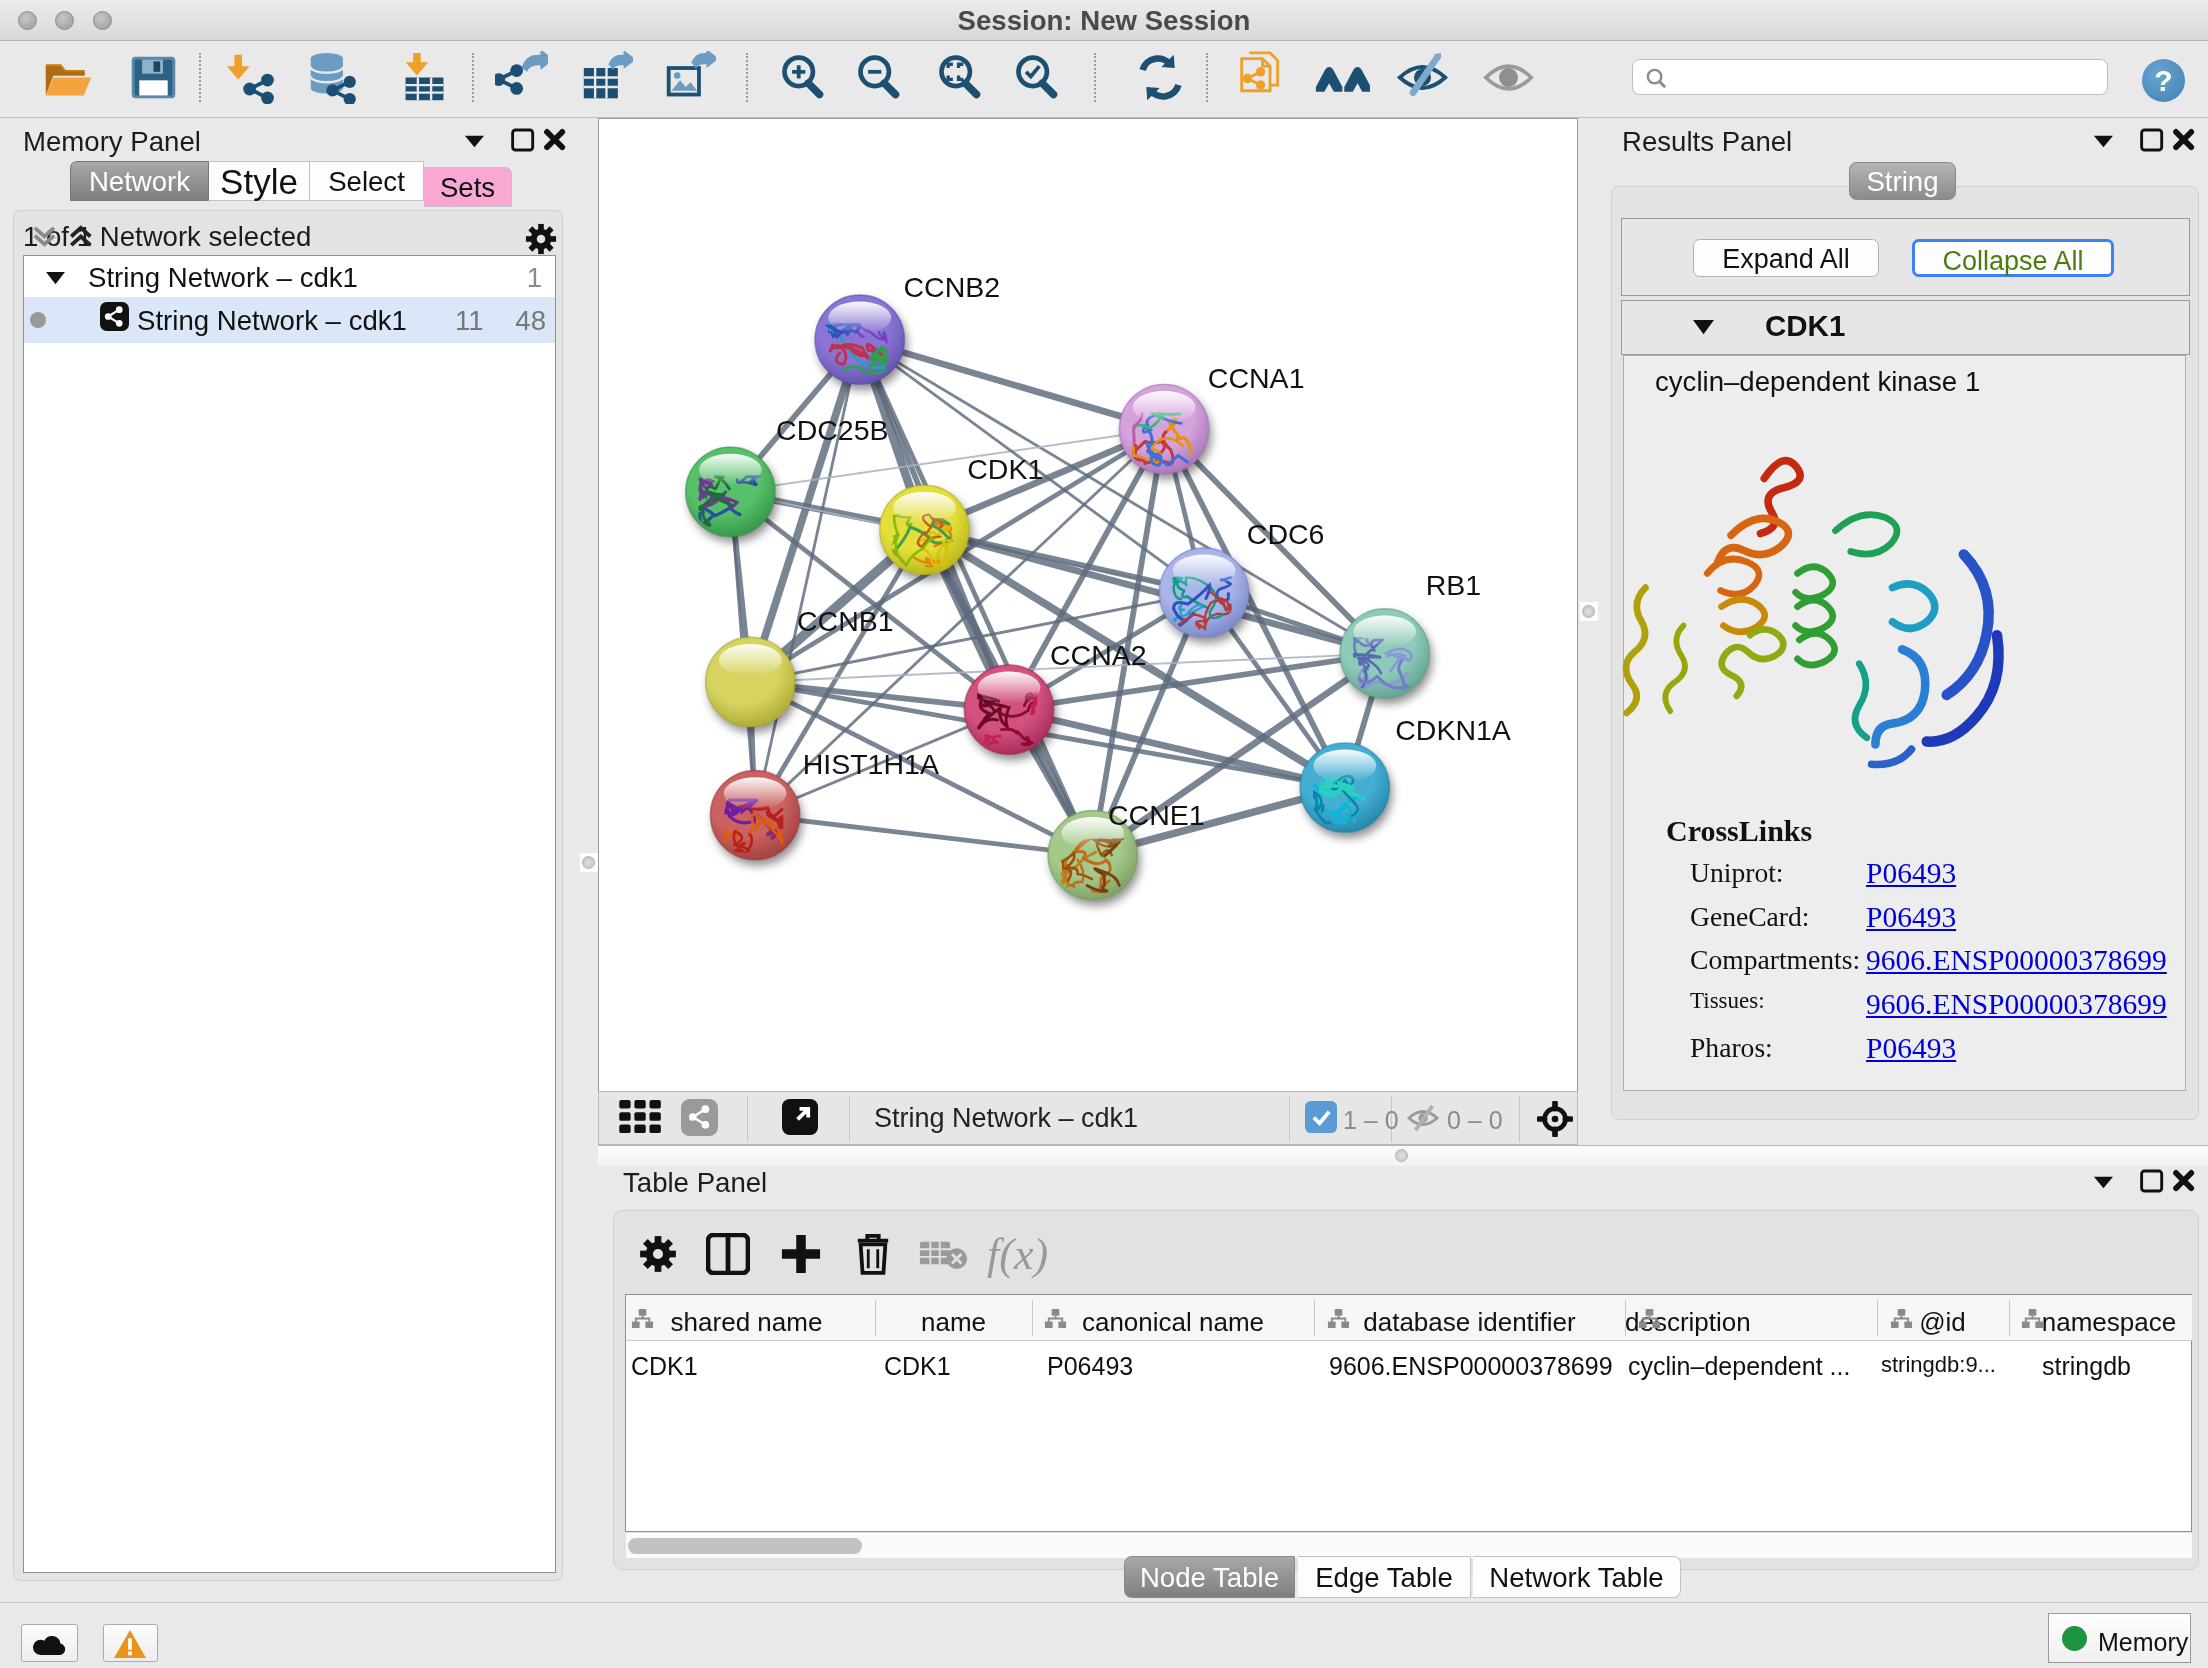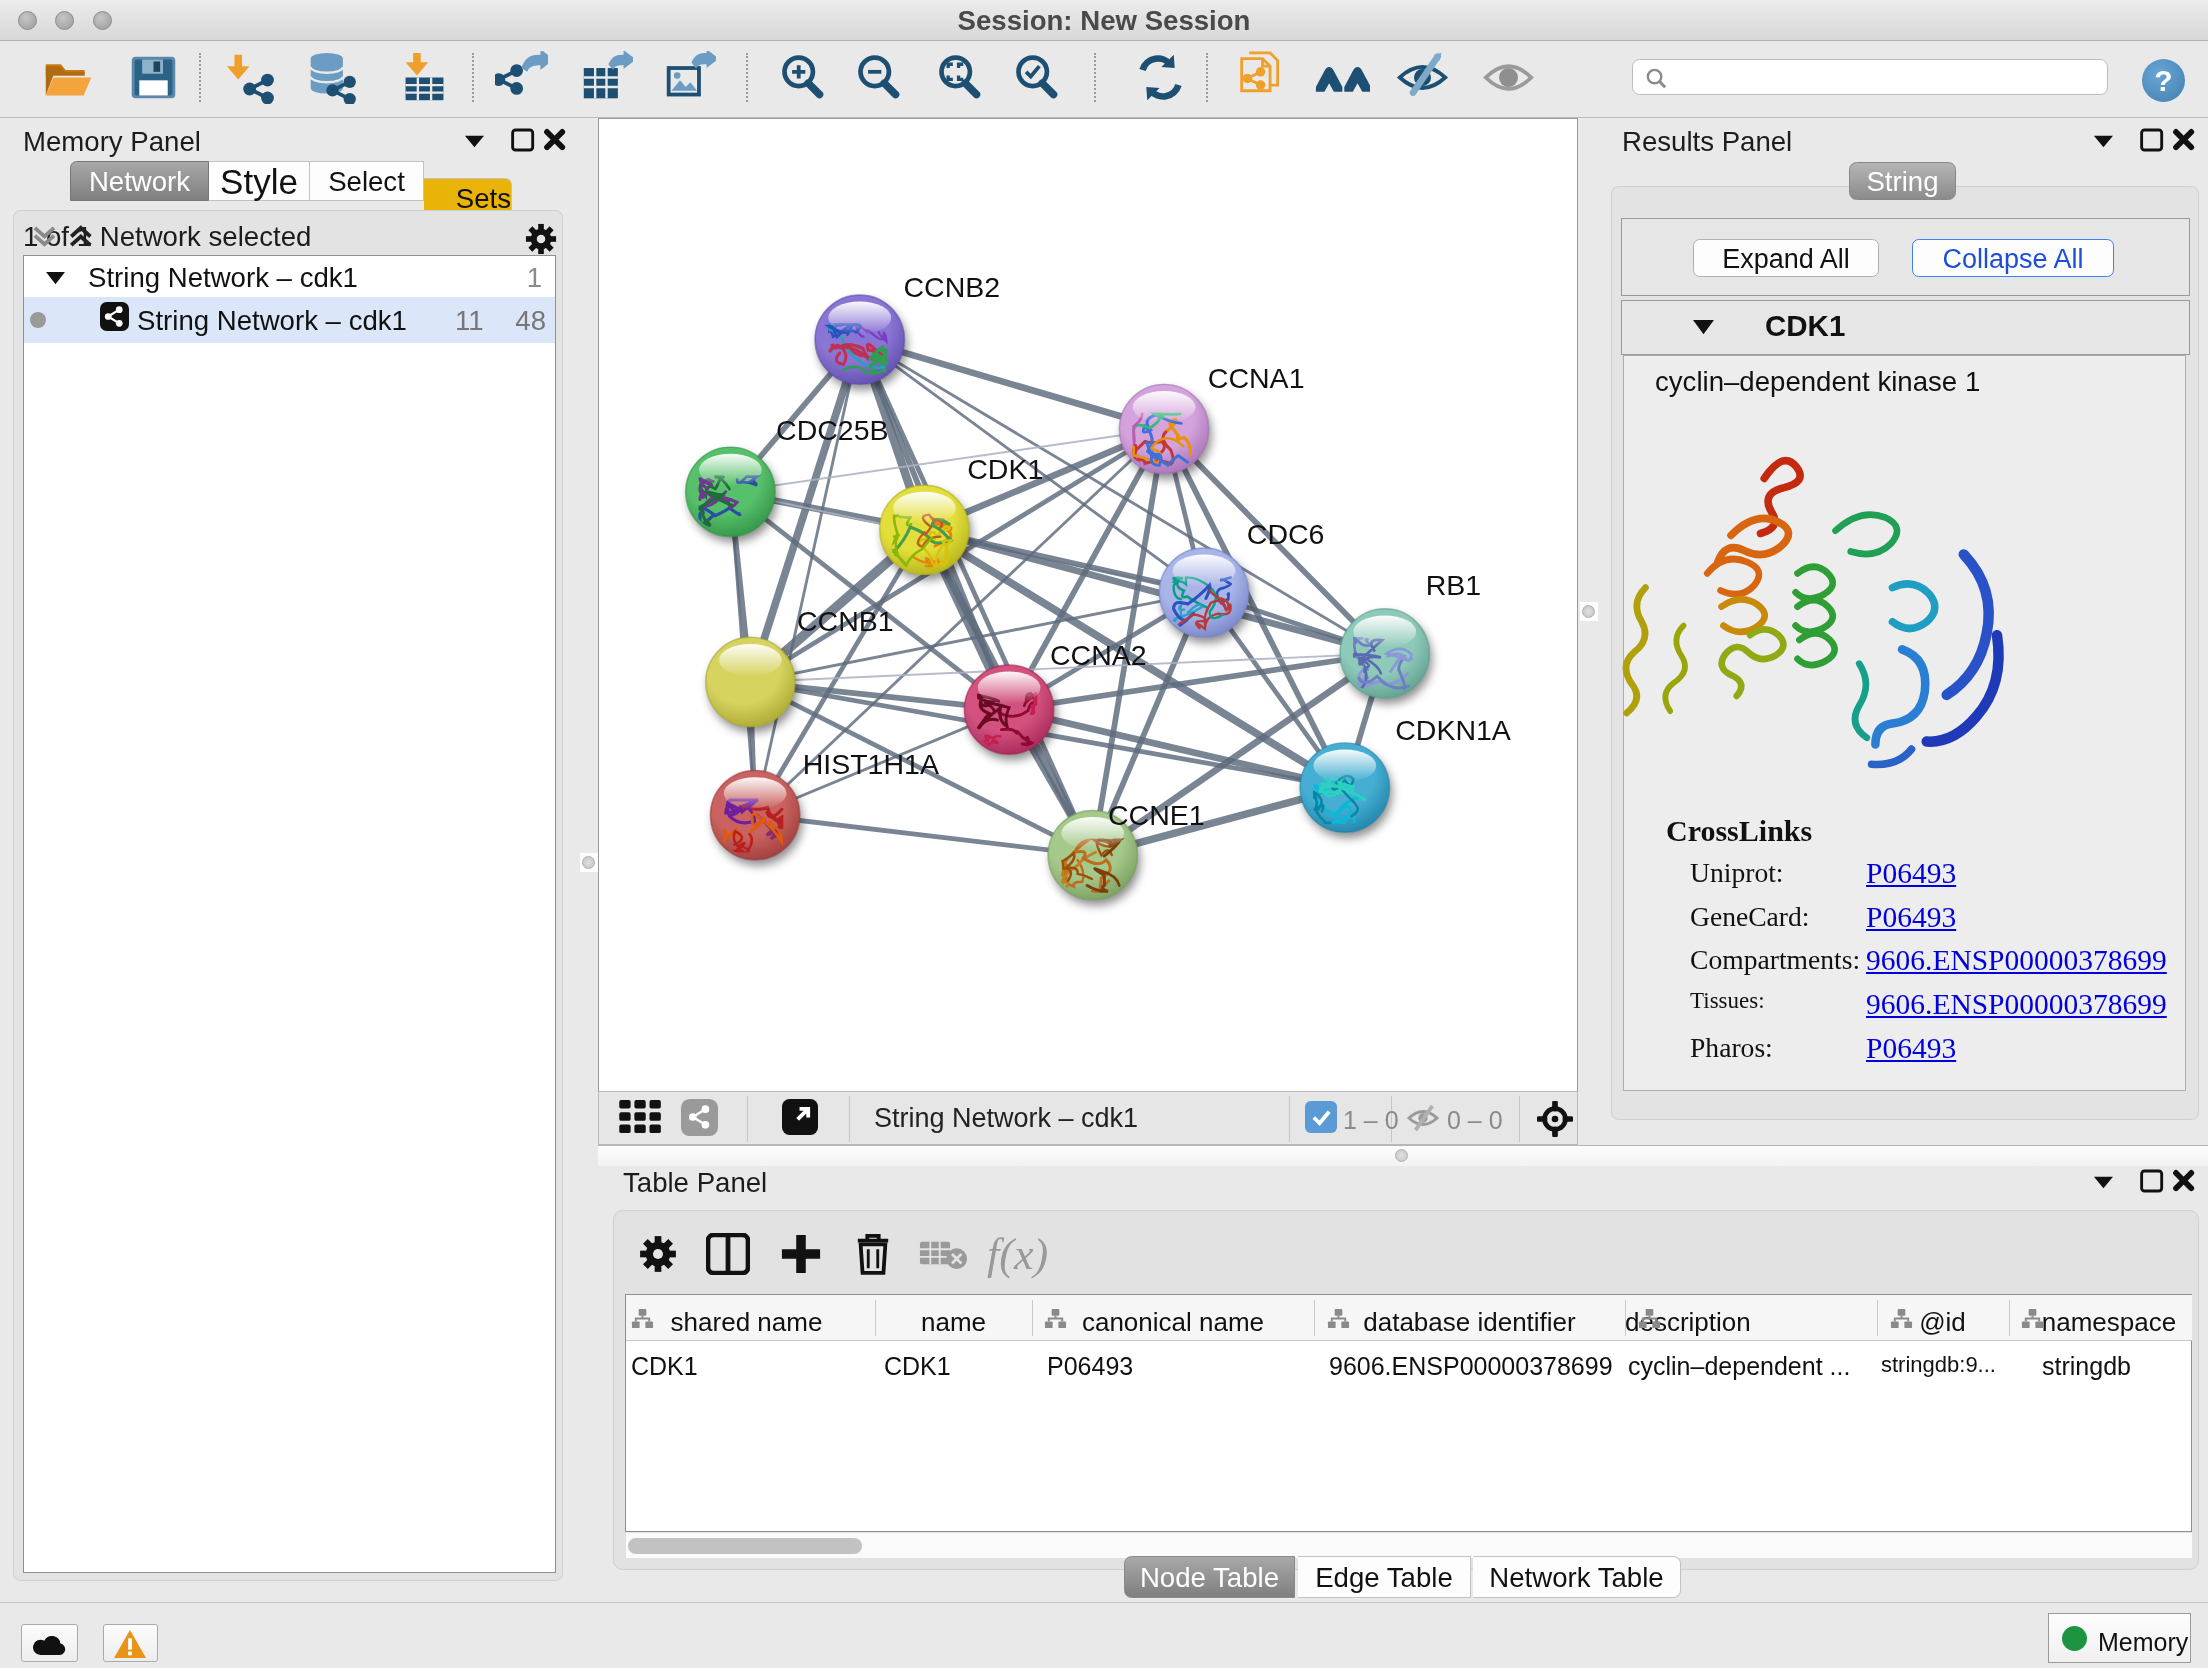--- a/index.html
+++ b/index.html
@@ -155,21 +155,21 @@
 <div class="abs" style="left:2142px;top:59px;width:43px;height:43px;border-radius:50%;background:radial-gradient(circle at 40% 35%,#6aa6d4,#3f7fb0);color:#fff;font-size:30px;font-weight:bold;text-align:center;line-height:43px">?</div>
 <div class="abs hdr" style="left:23px;top:126px">Memory Panel</div>
 <svg style="position:absolute;left:463px;top:127px" width="105" height="27" viewBox="0 0 110 28">
     <path d="M2 9 l20 0 -10 12 z" fill="#111"></path>
     <rect x="52" y="3" width="21" height="21" rx="3" fill="none" stroke="#111" stroke-width="3"></rect>
     <path d="M88 5 l16 16 M104 5 l-16 16" stroke="#111" stroke-width="6" stroke-linecap="round"></path>
   </svg>
 <div class="abs" style="left:70px;top:161px;width:139px;height:40px;background:linear-gradient(#a8a8a8,#7f7f7f);color:#fff;border:1px solid #777;border-radius:6.7px 0 0 0;font-size:27.6px;text-align:center;line-height:40px">Network</div>
 <div class="abs" style="left:209px;top:161px;width:101px;height:40px;background:#fdfdfd;color:#111;border:1px solid #c2c2c2;border-left:none;font-size:35px;text-align:center;line-height:40px">Style</div>
 <div class="abs" style="left:310px;top:161px;width:114px;height:40px;background:#fdfdfd;color:#111;border:1px solid #c2c2c2;border-left:none;font-size:27.6px;text-align:center;line-height:40px">Select</div>
-<div class="abs" style="left:424px;top:178px;width:88px;height:40px;background:#eab308;color:#111;border:1px solid #c2c2c2;border-left:none;border-radius:0 6.7px 0 0;font-size:27.6px;text-align:right;line-height:40px">Sets</div>
+<div class="abs" style="left:424px;top:167px;width:88px;height:40px;background:#f9a8d4;color:#111;border:1px solid #c2c2c2;border-left:none;border-radius:0 6.7px 0 0;font-size:27.6px;text-align:center;line-height:40px">Sets</div>
 <div class="abs" style="left:13.3px;top:210px;width:550px;height:1371px;background:#e3e3e3;border:1px solid #cfcfcf;border-radius:7.6px"></div>
 <div class="abs" style="left:23px;top:217px;width:531px;height:38px;background:#e3e3e3;font-size:27.6px;color:#1c1c1c;text-align:left;line-height:40px">1 of 1 Network selected</div>
 <svg class="abs" style="left:32px;top:224px" width="67" height="27" viewBox="0 0 70 28">
     <g fill="none" stroke="#8a8a8a" stroke-width="4">
       <path d="M3 4 l10 9 10 -9 M3 12 l10 9 10 -9"></path>
     </g>
     <g fill="none" stroke="#222" stroke-width="4">
       <path d="M41 13 l10 -9 10 9 M41 22 l10 -9 10 9"></path>
     </g>
   </svg>
@@ -570,21 +570,21 @@
 <div class="abs hdr" style="left:1622px;top:126px">Results Panel</div>
 <svg style="position:absolute;left:2092px;top:127px" width="105" height="27" viewBox="0 0 110 28">
     <path d="M2 9 l20 0 -10 12 z" fill="#111"></path>
     <rect x="52" y="3" width="21" height="21" rx="3" fill="none" stroke="#111" stroke-width="3"></rect>
     <path d="M88 5 l16 16 M104 5 l-16 16" stroke="#111" stroke-width="6" stroke-linecap="round"></path>
   </svg>
 <div class="abs" style="left:1611px;top:186px;width:588px;height:934px;background:#e3e3e3;border:1px solid #cfcfcf;border-radius:7.6px"></div>
 <div class="abs" style="left:1849px;top:162px;width:107px;height:38px;background:linear-gradient(#b5b5b5,#8b8b8b);border:1px solid #888;border-radius:7.6px;color:#fff;font-size:27.6px;text-align:center;line-height:38px">String</div>
 <div class="abs" style="left:1621px;top:218px;width:569px;height:78px;border:1px solid #9a9a9a;background:#e6e6e6"></div>
 <div class="abs" style="left:1693px;top:239px;width:186px;height:38px;background:#fdfdfd;border:1px solid #b0b0b0;border-radius:6.7px;font-size:27px;text-align:center;line-height:38px;color:#111">Expand All</div>
-<div class="abs" style="left:1912px;top:239px;width:202px;height:38px;background:#fdfdfd;border:1px solid #3b82f6;border-radius:6.7px;font-size:27px;text-align:center;line-height:38px;color:#1d4ed8">Collapse All</div>
+<div class="abs" style="left:1912px;top:239px;width:202px;height:38px;background:#fdfdfd;border:3px solid #3b82f6;border-radius:6.7px;font-size:27px;text-align:center;line-height:38px;color:#4d7c0f">Collapse All</div>
 <div class="abs" style="left:1621px;top:300px;width:569px;height:55px;border:1px solid #9a9a9a;background:#e6e6e6"></div>
 <svg class="abs" style="left:1691px;top:318px" width="25" height="19" viewBox="0 0 26 20">
     <path d="M2 2 h22 l-11 15 z" fill="#111"></path>
   </svg>
 <div class="abs" style="left:1765px;top:309px;font-size:29.5px;font-weight:bold;color:#111">CDK1</div>
 <div class="abs" style="left:1623px;top:355px;width:563px;height:736px;border:1px solid #adadad;background:#ededed"></div>
 <div class="abs" style="left:1655px;top:366px;font-size:27.6px;color:#111">cyclin–dependent kinase 1</div>
 <svg width="418" height="328" viewBox="0 0 440 345" style="position:absolute;left:1617px;top:445px">
 <path d="M155 35 q20 -30 34 -12 q12 16 -14 22 q-24 6 -12 26 q10 16 -12 22" fill="none" stroke="#c42a10" stroke-width="8" stroke-linecap="round"></path>
 <path d="M120 95 q26 -26 50 -14 q20 10 2 26 q-18 14 -38 4 q-20 -10 -28 12" fill="none" stroke="#d8650f" stroke-width="8" stroke-linecap="round"></path>

